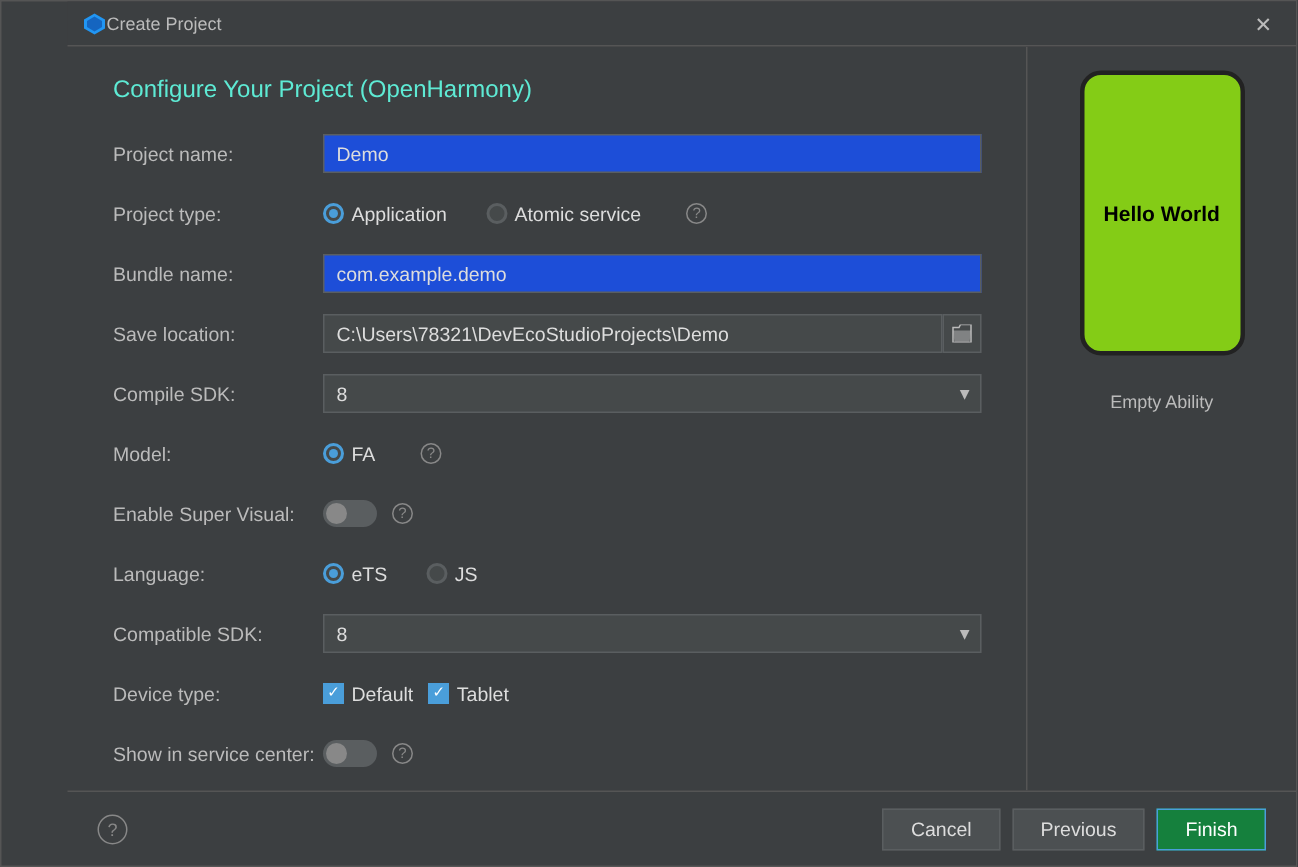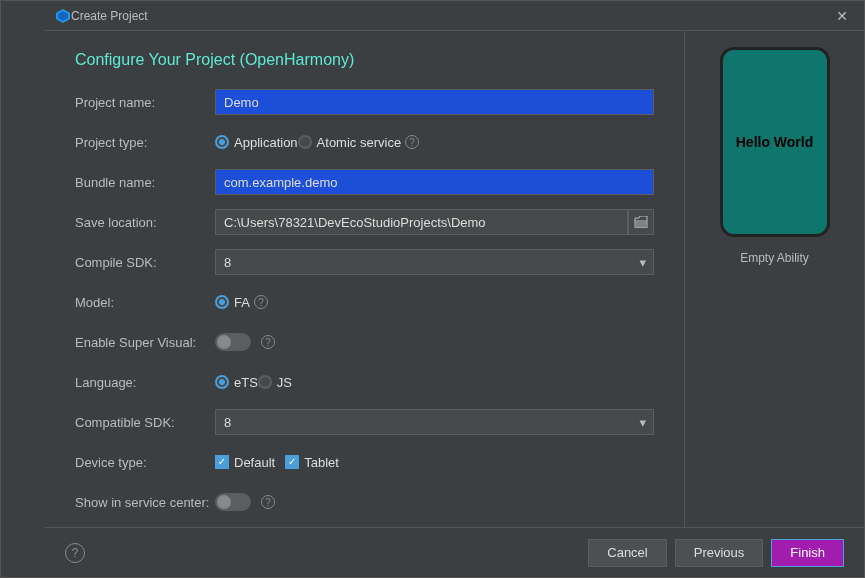--- a/index.html
+++ b/index.html
@@ -136,21 +136,21 @@
       right: 8px;
       top: 50%;
       transform: translateY(-50%);
       color: #bbbbbb;
       pointer-events: none;
     }
 
     .radio-group {
       display: flex;
       align-items: center;
-      gap: 0;
+      gap: 26px;
     }
     .radio-item {
       display: flex;
       align-items: center;
       gap: 5px;
       cursor: pointer;
     }
     .radio-circle {
       width: 14px;
       height: 14px;
@@ -252,25 +252,25 @@
       flex-direction: column;
       align-items: center;
       background: #3c3f41;
       border-left: 1px solid #555;
     }
     .phone-mockup {
       width: 110px;
       height: 190px;
       border: 3px solid #222;
       border-radius: 14px;
-      background: #0f766e;
-      display: flex;
-      align-items: center;
-      justify-content: center;
-      margin-bottom: 14px;
+      background: #84cc16;
+      display: flex;
+      align-items: center;
+      justify-content: center;
+      margin-bottom: 24px;
       position: relative;
     }
     .phone-hello {
       font-size: 14px;
       font-weight: bold;
       color: #000;
     }
     .preview-label {
       font-size: 12px;
       color: #bbbbbb;
@@ -297,21 +297,21 @@
     .btn {
       padding: 5px 18px;
       font-size: 13px;
       cursor: pointer;
       border: 1px solid #5a5e60;
       background: #4c5052;
       color: #dddddd;
       height: 28px;
     }
     .btn-primary {
-      background: #a21caf;
+      background: #15803d;
       border-color: #4a9eda;
       color: white;
     }
     .help-circle {
       width: 20px;
       height: 20px;
       border-radius: 50%;
       border: 1px solid #888;
       display: flex;
       align-items: center;

